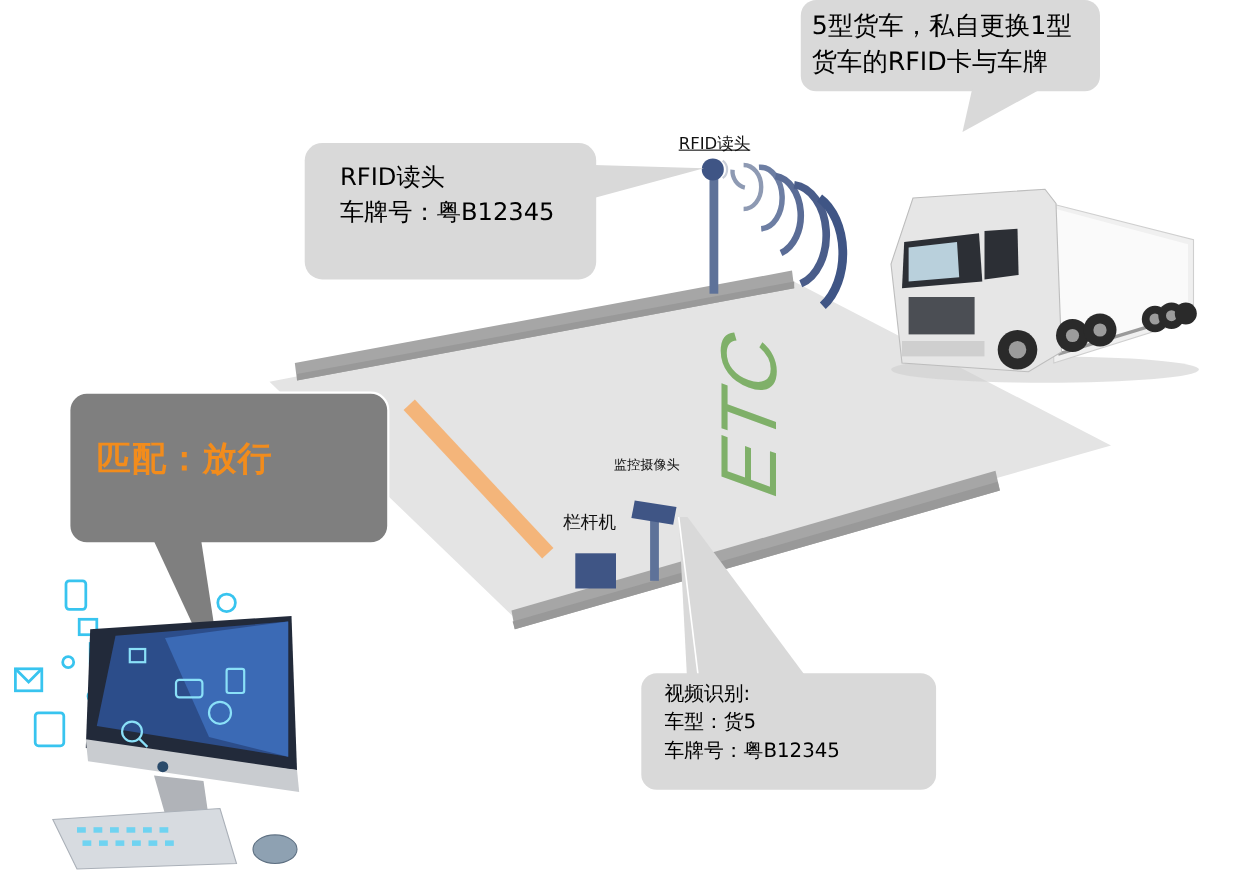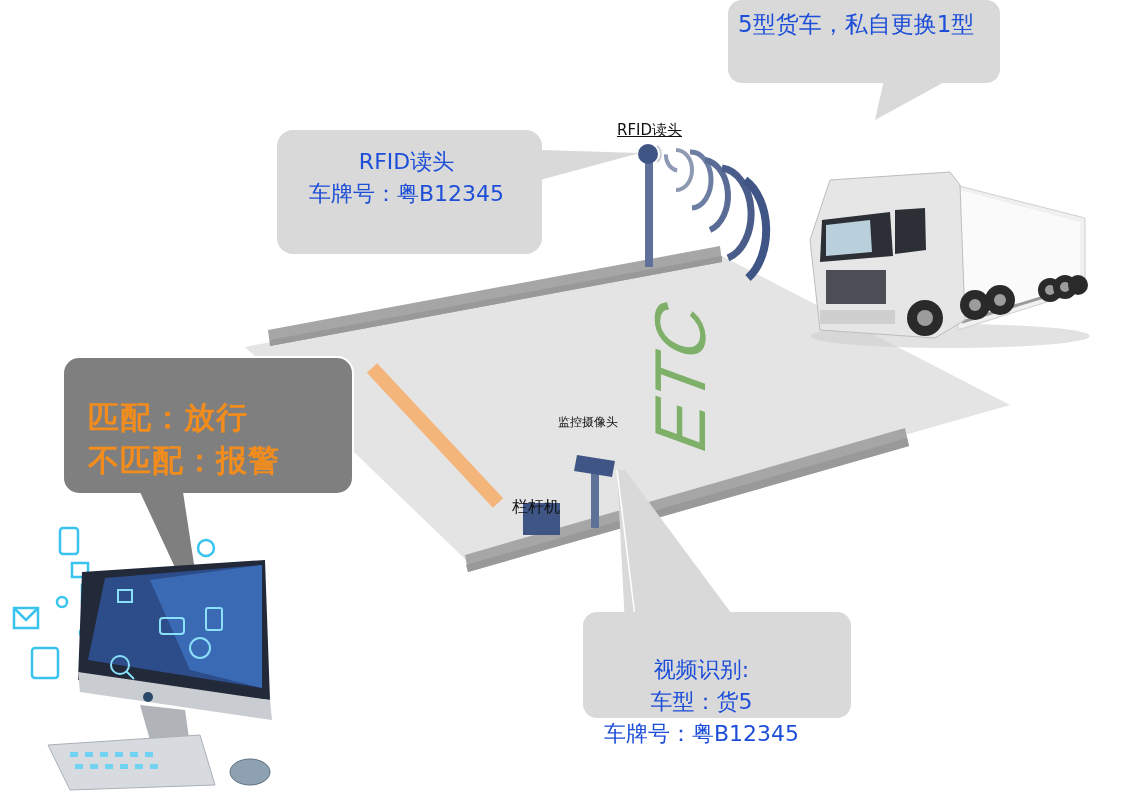--- a/index.html
+++ b/index.html
@@ -1,20 +1,20 @@
 <!DOCTYPE html>
 <html><head>
   <meta charset="utf-8">
   <style>
     html, body { margin: 0; padding: 0; background: #ffffff; }
     body { width: 1126px; height: 811px; position: relative; overflow: hidden;
            font-family: "DejaVu Sans", "Liberation Sans", sans-serif; }
     #stage { position: absolute; left: 0; top: 0; width: 1126px; height: 811px; }
     .label { position: absolute; color: #111; white-space: nowrap; }
-    .bubble-text { position: absolute; color: #1d4ed8; line-height: 1.42; white-space: nowrap; text-align: center; }
+    .bubble-text { position: absolute; color: #000000; line-height: 1.42; white-space: nowrap; }
     .bubble-text div { display: block; }
     .alert-text { position: absolute; color: #f28c1c; font-weight: bold; line-height: 1.38; white-space: nowrap; font-size: 31px; letter-spacing: 1px; }
   </style>
 </head>
 <body>
 
 <div id="stage">
   <svg width="1126" height="811" viewBox="0 0 1126 811" xmlns="http://www.w3.org/2000/svg" style="position:absolute;left:0;top:0;">
 
     <polygon points="245,347 720,255 1010,405 466,560" fill="#e4e4e4"></polygon>
@@ -148,34 +148,34 @@
         <rect x="160" y="618" width="24" height="16" rx="3"></rect>
         <circle cx="120" cy="665" r="9"></circle>
         <line x1="126" y1="671" x2="134" y2="679"></line>
         <rect x="118" y="590" width="14" height="12"></rect>
       </g>
     </g>
   </svg>
 
   <div class="bubble-text" style="left:738px; top:8px; font-size:23px;">
     <div>5型货车，私自更换1型</div>
+    <div>货车的RFID卡与车牌</div>
   </div>
 
   <div class="bubble-text" style="left:309px; top:146px; font-size:22px; line-height:1.45;">
     <div>RFID读头</div>
     <div>车牌号：粤B12345</div>
   </div>
 
-  <div class="bubble-text" style="left:604px; top:618px; font-size:22px; line-height:1.45;margin-top:36px;">
+  <div class="bubble-text" style="left:604px; top:618px; font-size:18px; line-height:1.45;">
     <div>视频识别:</div>
     <div>车型：货5</div>
     <div>车牌号：粤B12345</div>
   </div>
 
   <div class="alert-text" style="left:88px; top:396px;">
     <div>匹配：放行</div>
-    <div>不匹配：报警</div>
   </div>
 
   <div class="label" style="left:617px; top:121px; font-size:15px;text-decoration:underline;">RFID读头</div>
   <div class="label" style="left:558px; top:414px; font-size:12px;">监控摄像头</div>
-  <div class="label" style="left:512px; top:465px; font-size:16px;margin-top:32px;">栏杆机</div>
+  <div class="label" style="left:512px; top:465px; font-size:16px;">栏杆机</div>
 </div>
 
 </body></html>

